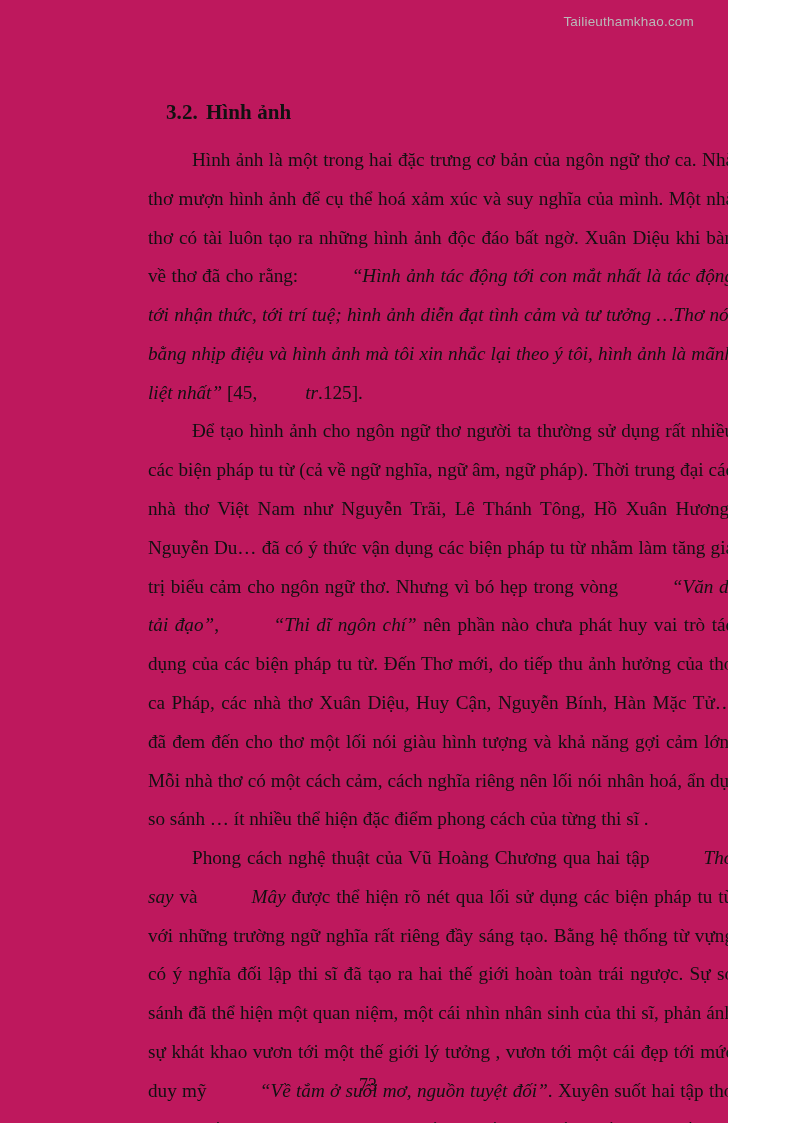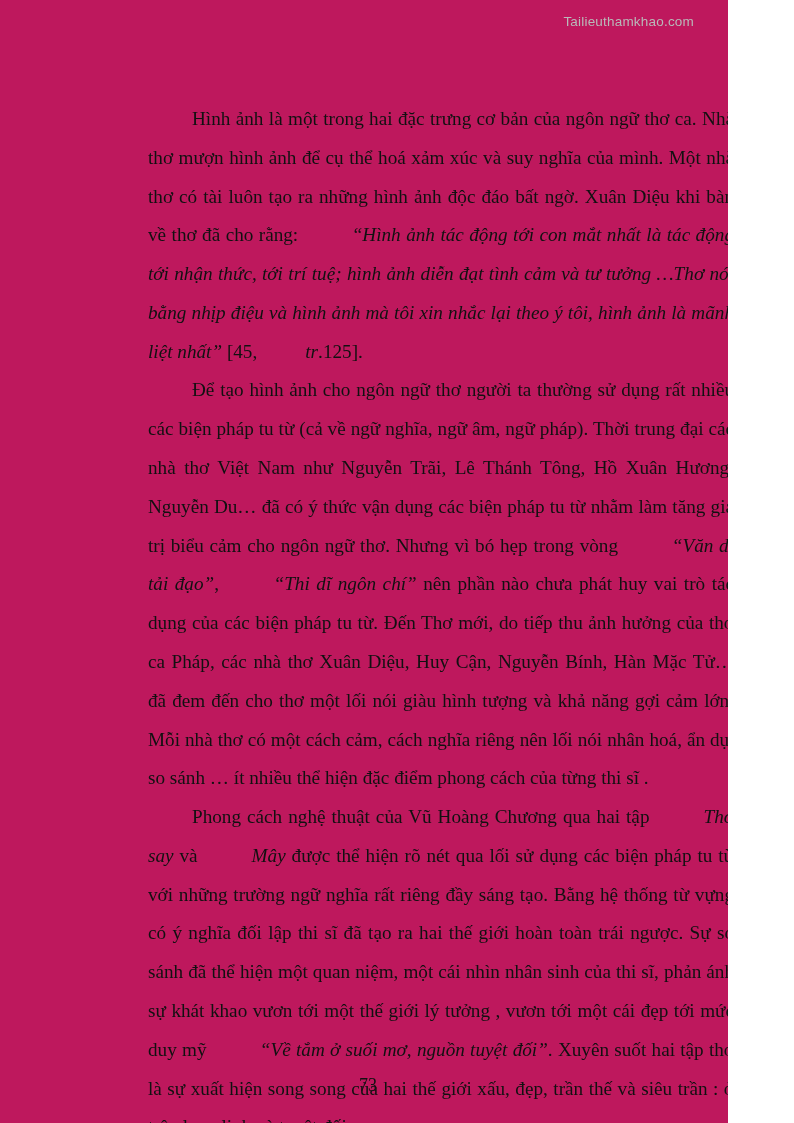--- a/index.html
+++ b/index.html
@@ -69,20 +69,23 @@
 </style>
 </head>
 <body>
 
 <div class="page">
 
   <div class="watermark">Tailieuthamkhao.com</div>
 
   <div class="content">
 
+    <h2 class="heading">
+      <span class="num">3.2.</span><span>Hình ảnh</span>
+    </h2>
 
     <div>
       <p class="para"><span>Hình ảnh là một trong hai đặc trưng cơ bản của ngôn ngữ thơ ca. Nhà thơ mượn hình ảnh để cụ thể hoá xảm xúc và suy nghĩa của mình. Một nhà thơ có tài luôn tạo ra những hình ảnh độc đáo bất ngờ. Xuân Diệu khi bàn về thơ đã cho rằng: </span><span class="it">“Hình ảnh tác động tới con mắt nhất là tác động tới nhận thức, tới trí tuệ; hình ảnh diễn đạt tình cảm và tư tưởng …Thơ nói bằng nhịp điệu và hình ảnh mà tôi xin nhắc lại theo ý tôi, hình ảnh là mãnh liệt nhất”</span><span> [45,</span><span class="it">tr</span><span>.125].</span></p>
       <p class="para"><span>Để tạo hình ảnh cho ngôn ngữ thơ người ta thường sử dụng rất nhiều các biện pháp tu từ (cả về ngữ nghĩa, ngữ âm, ngữ pháp). Thời trung đại các nhà thơ Việt Nam như Nguyễn Trãi, Lê Thánh Tông, Hồ Xuân Hương, Nguyễn Du… đã có ý thức vận dụng các biện pháp tu từ nhằm làm tăng giá trị biểu cảm cho ngôn ngữ thơ. Nhưng vì bó hẹp trong vòng </span><span class="it">“Văn dĩ tải đạo”</span><span>, </span><span class="it">“Thi dĩ ngôn chí”</span><span> nên phần nào chưa phát huy vai trò tác dụng của các biện pháp tu từ. Đến Thơ mới, do tiếp thu ảnh hưởng của thơ ca Pháp, các nhà thơ Xuân Diệu, Huy Cận, Nguyễn Bính, Hàn Mặc Tử… đã đem đến cho thơ một lối nói giàu hình tượng và khả năng gợi cảm lớn. Mỗi nhà thơ có một cách cảm, cách nghĩa riêng nên lối nói nhân hoá, ẩn dụ, so sánh … ít nhiều thể hiện đặc điểm phong cách của từng thi sĩ .</span></p>
       <p class="para"><span>Phong cách nghệ thuật của Vũ Hoàng Chương qua hai tập </span><span class="it">Thơ say</span><span> và </span><span class="it">Mây</span><span> được thể hiện rõ nét qua lối sử dụng các biện pháp tu từ với những trường ngữ nghĩa rất riêng đầy sáng tạo. Bằng hệ thống từ vựng có ý nghĩa đối lập thi sĩ đã tạo ra hai thế giới hoàn toàn trái ngược. Sự so sánh đã thể hiện một quan niệm, một cái nhìn nhân sinh của thi sĩ, phản ánh sự khát khao vươn tới  một thế giới lý tưởng , vươn tới một cái đẹp tới mức duy mỹ </span><span class="it">“Về tắm ở suối mơ, nguồn tuyệt đối”</span><span>. Xuyên suốt hai tập thơ là sự xuất hiện song song của hai thế giới xấu, đẹp, trần thế và siêu trần : ở trên lung linh và tuyệt đối </span></p>
     </div>
 
   </div>
 
   <div class="pagenum">73</div>

